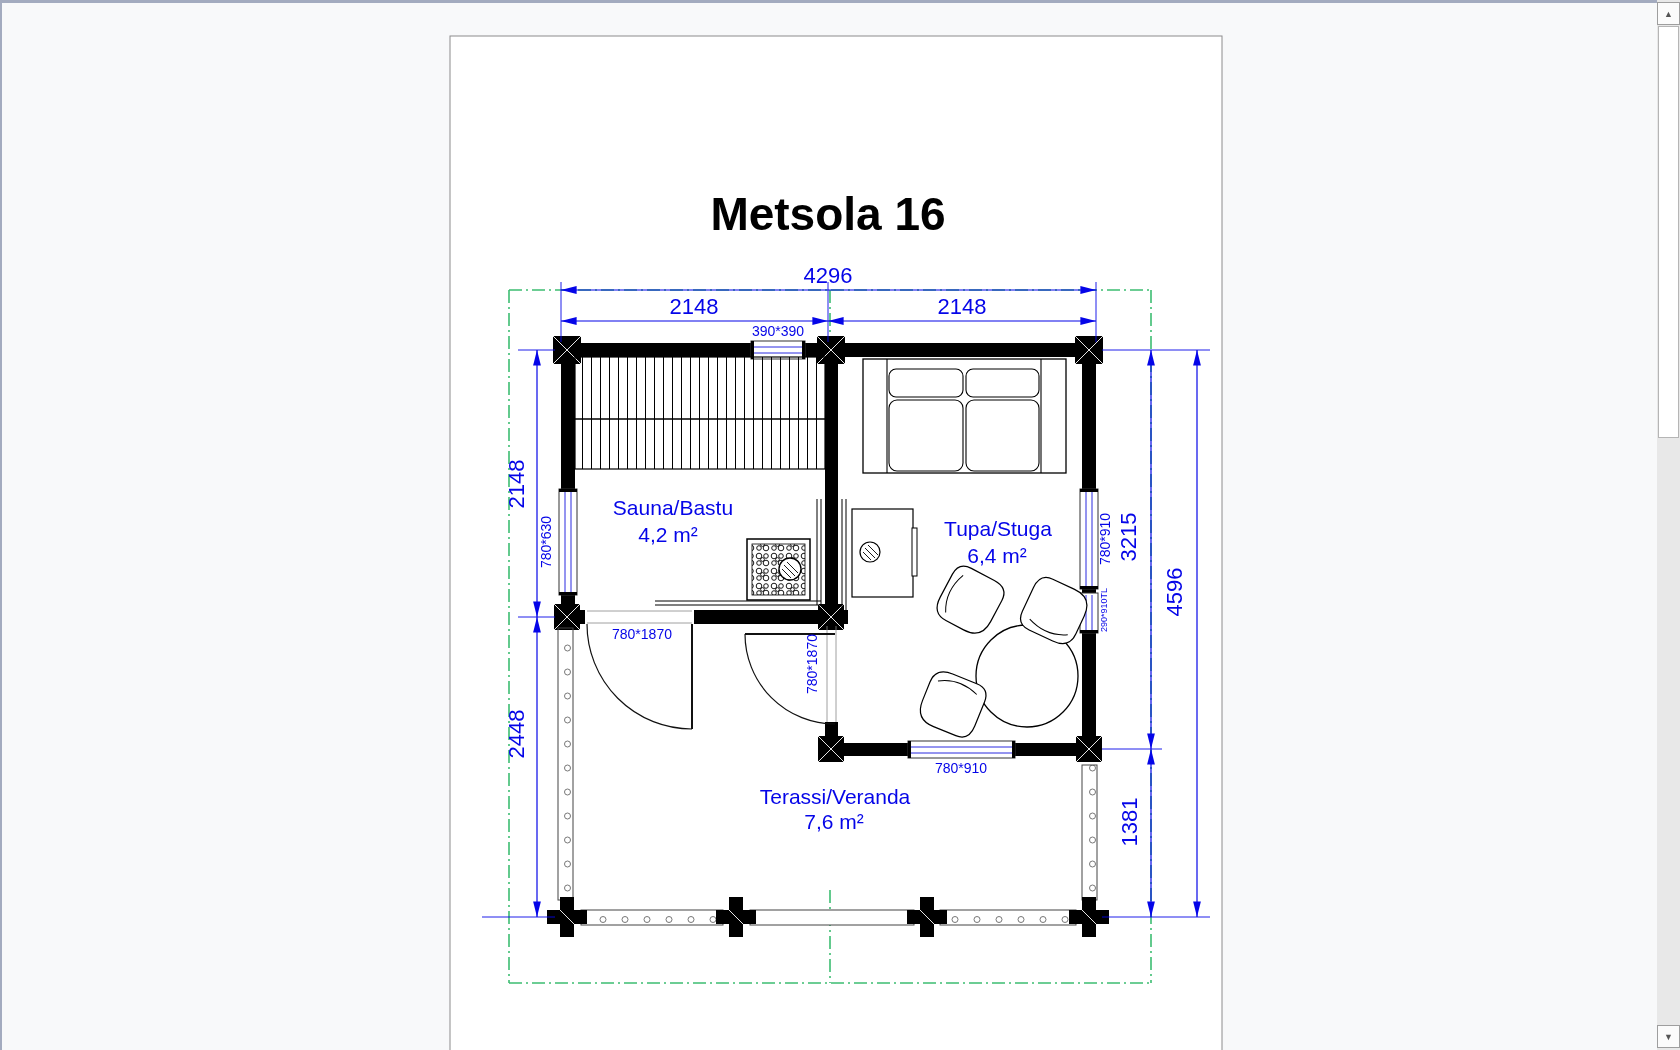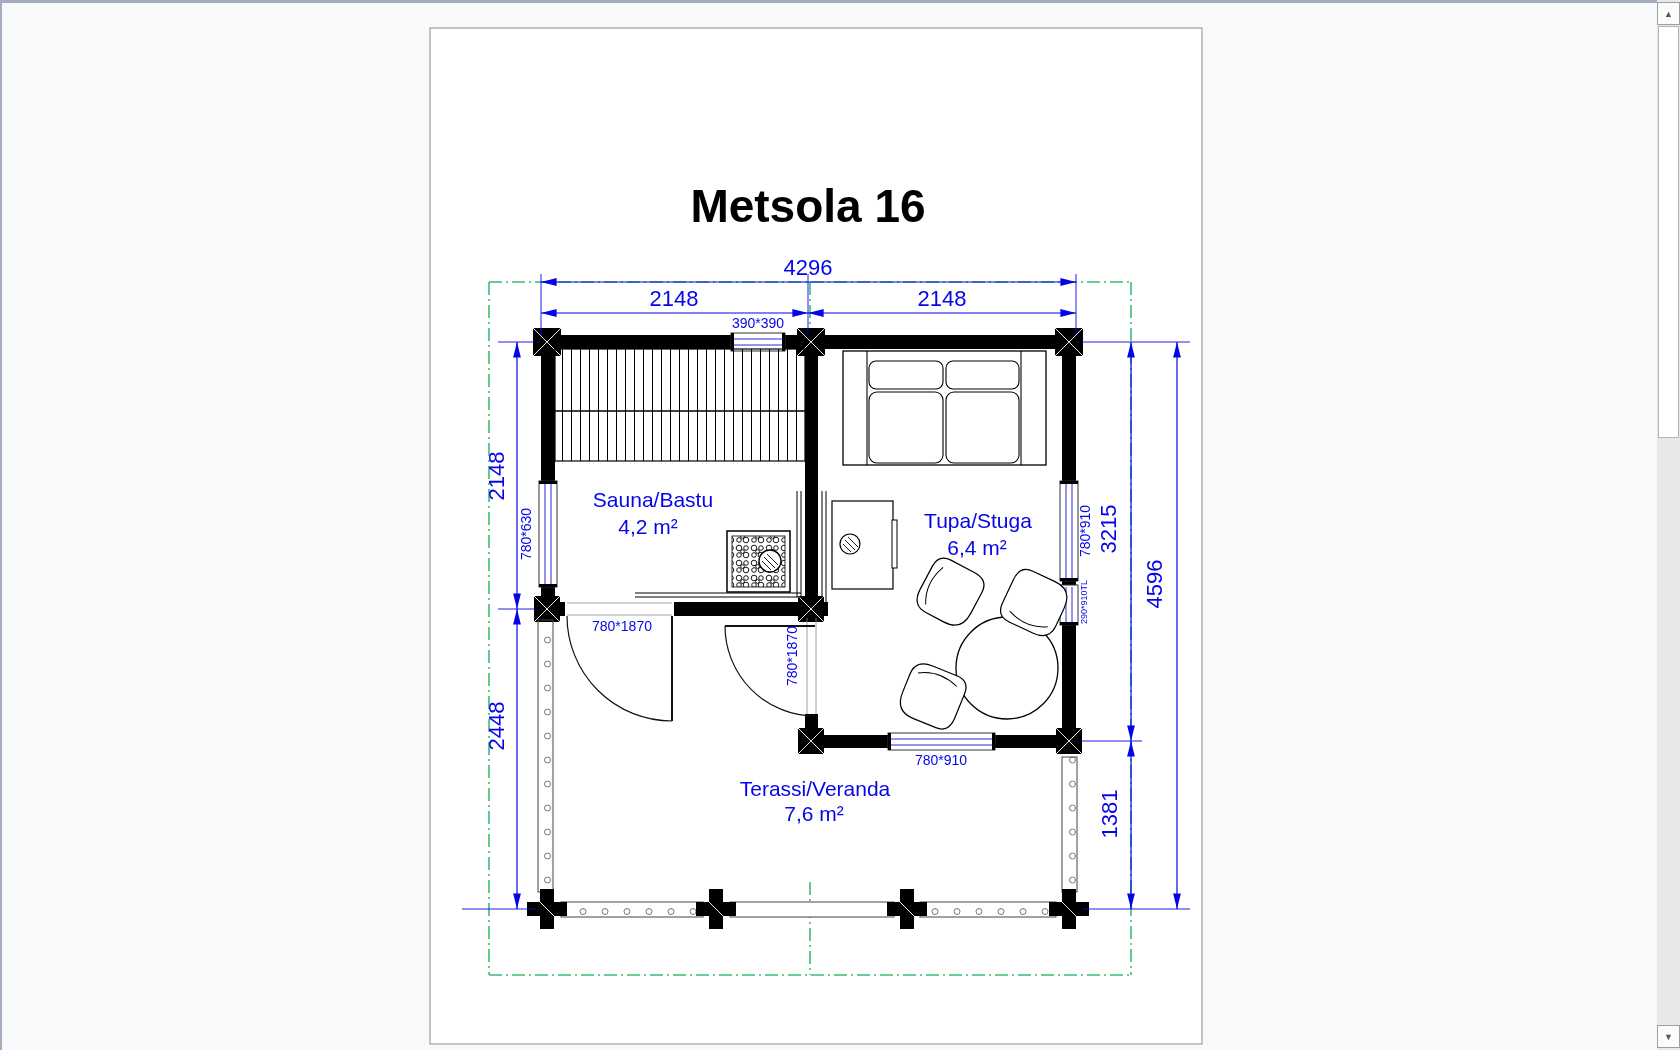--- a/index.html
+++ b/index.html
@@ -1,19 +1,19 @@
 <!DOCTYPE html>
 <html><head>
 <meta charset="utf-8">
 <style>
   html,body{margin:0;padding:0;width:1680px;height:1050px;overflow:hidden;
     background:#f8f9fa;font-family:"Liberation Sans",sans-serif;}
   .win-border-top{position:absolute;left:0;top:0;width:1680px;height:3px;background:#a3abbf;}
   .win-border-left{position:absolute;left:0;top:0;width:2px;height:1050px;background:#a3abbf;}
-  .canvas-area{position:absolute;left:0;top:4px;width:1657px;height:806px;}
+  .canvas-area{position:absolute;left:0;top:12px;width:1657px;height:806px;padding-left:20px;}
   svg text{font-family:"Liberation Sans",sans-serif;}
   
   .scrollbar{position:absolute;right:0;top:0;width:23px;height:1050px;background:#e8e8e8;}
   .sb-btn{position:absolute;left:0;width:23px;height:23px;background:#fbfbfb;
     border:1px solid #9e9e9e;box-sizing:border-box;color:#555;font-size:9px;
     display:flex;align-items:center;justify-content:center;cursor:default;}
   .sb-up{top:2px;}
   .sb-down{top:1025px;}
   .sb-thumb{position:absolute;left:1px;top:26px;width:21px;height:412px;background:#ffffff;
     border:1px solid #b5b5b5;box-sizing:border-box;}

